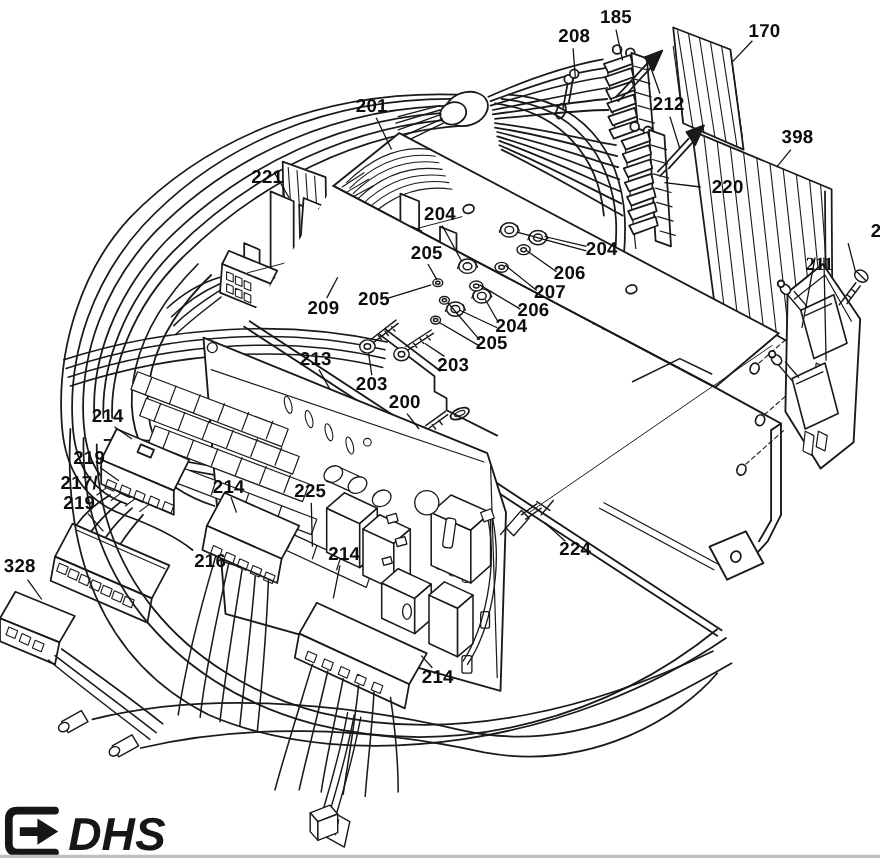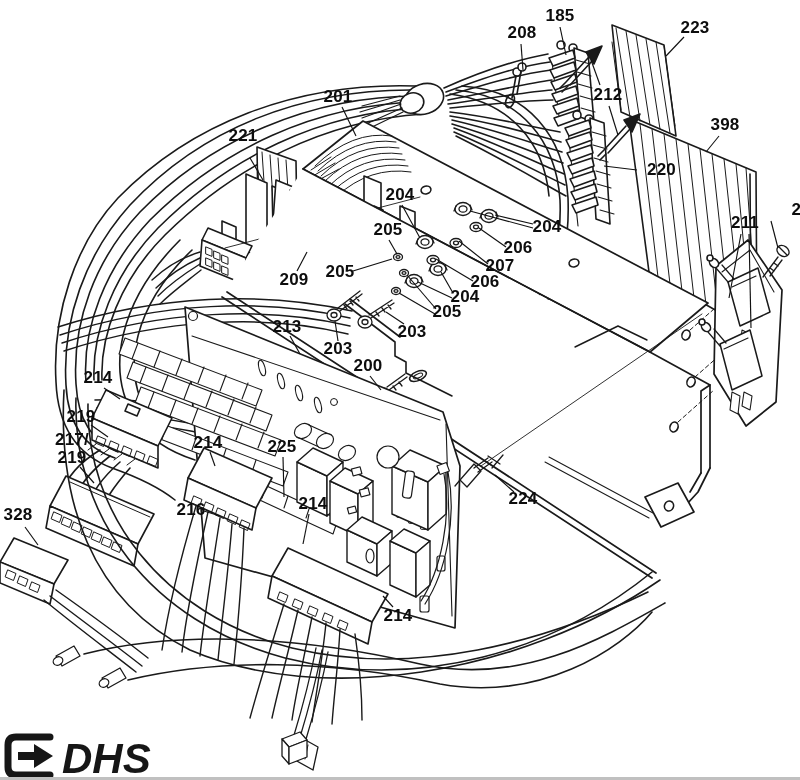--- a/index.html
+++ b/index.html
@@ -427,29 +427,29 @@
       <line x1="204" y1="511" x2="220" y2="516"></line>
       <line x1="309" y1="514" x2="303" y2="544"></line>
       <line x1="25" y1="527" x2="38" y2="545"></line>
       <line x1="514" y1="492" x2="495" y2="475"></line>
       <line x1="393" y1="607" x2="383" y2="596"></line>
     </svg>
 
 <div id="callouts">
       <div class="callout" style="left: 560px; top: 16px;">185</div>
       <div class="callout" style="left: 522px; top: 33px;">208</div>
-      <div class="callout" style="left: 695px; top: 28px;">223</div>
+      <div class="callout" style="left: 695px; top: 28px;">170</div>
       <div class="callout" style="left: 338px; top: 97px;">201</div>
       <div class="callout" style="left: 608px; top: 95px;">212</div>
       <div class="callout" style="left: 725px; top: 125px;">398</div>
-      <div class="callout" style="left: 243px; top: 136px; text-align: right;">221</div>
+      <div class="callout" style="left: 243px; top: 161px; text-align: right;">221</div>
       <div class="callout" style="left: 652px; top: 170px; padding-left: 19px;">220</div>
       <div class="callout" style="left: 400px; top: 195px;">204</div>
       <div class="callout" style="left: 770px; top: 210px; margin-left: 36px;">210</div>
-      <div class="callout" style="left: 745px; top: 223px;">211</div>
+      <div class="callout" style="left: 745px; top: 240px; font-family: Liberation Serif, serif;">211</div>
       <div class="callout" style="left: 547px; top: 227px;">204</div>
       <div class="callout" style="left: 388px; top: 230px;">205</div>
       <div class="callout" style="left: 518px; top: 248px;">206</div>
       <div class="callout" style="left: 500px; top: 266px;">207</div>
       <div class="callout" style="left: 340px; top: 272px;">205</div>
       <div class="callout" style="left: 294px; top: 280px;">209</div>
       <div class="callout" style="left: 485px; top: 282px;">206</div>
       <div class="callout" style="left: 465px; top: 297px;">204</div>
       <div class="callout" style="left: 447px; top: 312px;">205</div>
       <div class="callout" style="left: 287px; top: 327px;">213</div>

